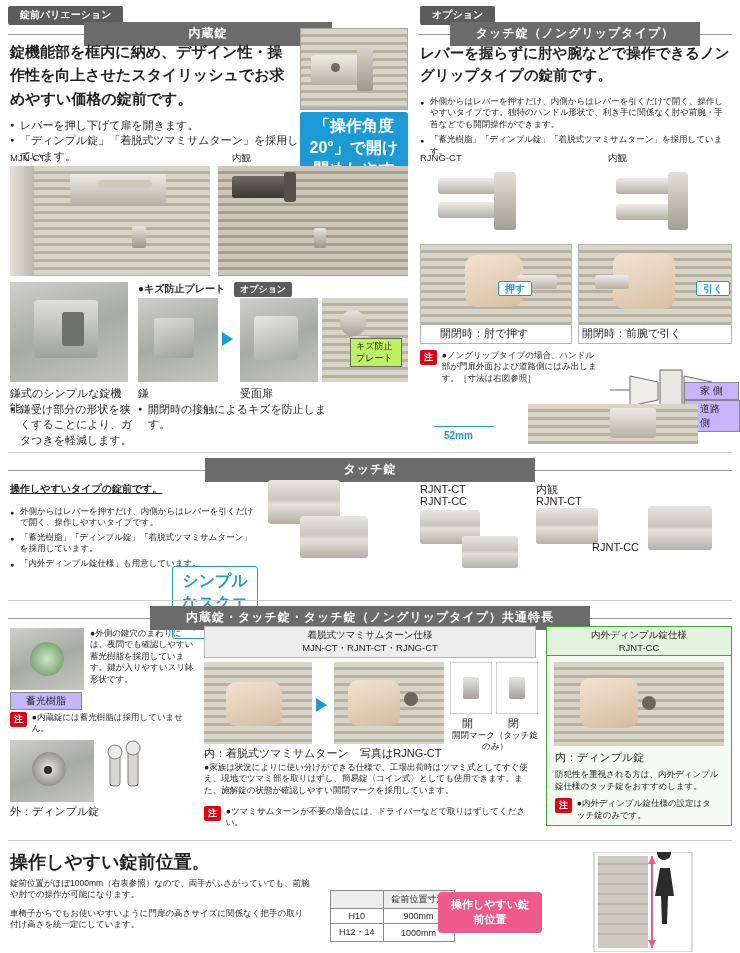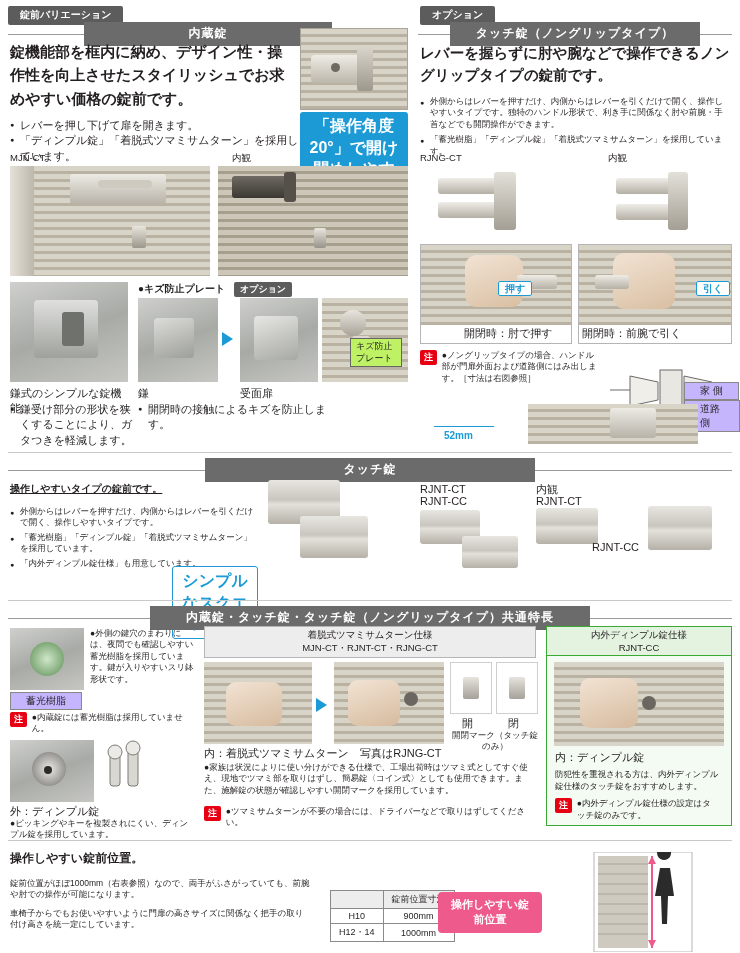--- a/index.html
+++ b/index.html
@@ -209,21 +209,21 @@
     <div style="position:absolute;left:10px;top:38px;width:56px;height:16px;background:linear-gradient(180deg,#efede8,#b5b0a5);border-radius:3px;"></div>
     <div style="position:absolute;left:62px;top:6px;width:20px;height:58px;background:linear-gradient(180deg,#e3e0d9,#a49f94);border-radius:3px;"></div>
   </div>
 
   <div class="sec box-outline" style="left:420px; top:244px; width:152px; height:100px;" data-name="touch-photo-elbow-frame">
     <div class="ph louver" style="width:100%;height:80px;">
       <div style="position:absolute;left:44px;top:10px;width:58px;height:52px;background:linear-gradient(160deg,#f2e3d4,#d9bfa2);border-radius:12px;"></div>
       <div style="position:absolute;left:96px;top:30px;width:40px;height:14px;background:linear-gradient(180deg,#efece6,#b6b1a6);border-radius:3px;"></div>
     </div>
   </div>
-  <div class="sec cap" style="left:440px; top:326px;padding-left:24px;" data-name="touch-elbow-caption">開閉時：肘で押す</div>
+  <div class="sec cap" style="left:416px; top:326px;padding-left:24px;" data-name="touch-elbow-caption">開閉時：肘で押す</div>
   <div class="sec" style="left:498px; top:282px;" data-name="push-label">
     <span style="background:#fff;border:1px solid #1b9ad6;color:#1b9ad6;font-weight:bold;font-size:10px;padding:1px 6px;border-radius:2px;">押す</span>
   </div>
 
   <div class="sec box-outline" style="left:578px; top:244px; width:154px; height:100px;" data-name="touch-photo-forearm-frame">
     <div class="ph louver" style="width:100%;height:80px;">
       <div style="position:absolute;left:34px;top:8px;width:62px;height:56px;background:linear-gradient(160deg,#f2e3d4,#d9bfa2);border-radius:12px;"></div>
       <div style="position:absolute;left:16px;top:30px;width:34px;height:14px;background:linear-gradient(180deg,#efece6,#b6b1a6);border-radius:3px;"></div>
     </div>
   </div>
@@ -322,21 +322,20 @@
     <svg width="96" height="62" viewBox="0 0 96 62">
       <g stroke="#7c7a75" fill="#d9d7d2">
         <rect x="12" y="14" width="10" height="32" rx="3"></rect>
         <rect x="30" y="10" width="10" height="36" rx="3"></rect>
         <circle cx="17" cy="12" r="7" fill="#eceae6"></circle>
         <circle cx="35" cy="8" r="7" fill="#eceae6"></circle>
       </g>
     </svg>
   </div>
   <div class="sec cap" style="left:10px; top:804px;" data-name="common-key-label">外：ディンプル錠</div>
-  <div class="sec tiny" style="left:10px; top:818px; width:186px;" data-name="common-left-bullet-2">●ピッキングやキーを複製されにくい、ディンプル錠を採用しています。</div>
 
   <div class="sec grey-head" style="left:204px; top:626px; width:332px;" data-name="common-mid-head">
     <span data-name="common-mid-head1">着脱式ツマミサムターン仕様</span><br>
     <span data-name="common-mid-head2">MJN-CT・RJNT-CT・RJNG-CT</span>
   </div>
 
   <div class="sec ph louver" style="left:204px; top:662px; width:108px; height:82px;" data-name="mid-photo-1">
     <div style="position:absolute;left:22px;top:20px;width:56px;height:44px;background:linear-gradient(160deg,#f2e3d4,#d6bb9e);border-radius:10px;"></div>
   </div>
   <div class="sec arrow-right" style="left:316px; top:698px;" data-name="mid-arrow-icon"></div>
@@ -377,21 +376,21 @@
     <div class="cap" style="margin:4px 0 0 8px;" data-name="common-right-cap">内：ディンプル錠</div>
     <div class="tiny" style="margin:4px 8px 0 8px;" data-name="common-right-bullet">防犯性を重視される方は、内外ディンプル錠仕様のタッチ錠をおすすめします。</div>
     <div style="margin:6px 8px 0 8px;" data-name="common-right-note">
       <span class="note-badge" data-name="common-right-note-badge">注</span>
       <span class="tiny" style="display:inline-block;width:140px;vertical-align:top;margin-left:2px;" data-name="common-right-note-text">●内外ディンプル錠仕様の設定はタッチ錠のみです。</span>
     </div>
   </div>
 
   <div class="sec hr-thin" style="left:8px; top:840px; width:724px;" data-name="divider-3"></div>
 
-  <div class="sec" style="left:10px; top:850px; font-size:12px; font-weight:bold;" data-name="position-title">操作しやすい錠前位置。</div>
+  <div class="sec" style="left:10px; top:850px; font-size:18px; font-weight:bold;" data-name="position-title">操作しやすい錠前位置。</div>
   <div class="sec tiny" style="left:10px; top:878px; width:300px;" data-name="position-body-1">錠前位置がほぼ1000mm（右表参照）なので、両手がふさがっていても、前腕や肘での操作が可能になります。</div>
   <div class="sec tiny" style="left:10px; top:908px; width:300px;" data-name="position-body-2">車椅子からでもお使いやすいように門扉の高さサイズに関係なく把手の取り付け高さを統一定にしています。</div>
 
   <div class="sec" style="left:330px; top:890px;" data-name="lock-position-table-wrap">
     <table class="lockpos" data-name="lock-position-table">
       <tbody>
           <tr>
         <th data-name="lockpos-th-0"></th>
         <th data-name="lockpos-th-1">錠前位置寸法</th>
       </tr>

